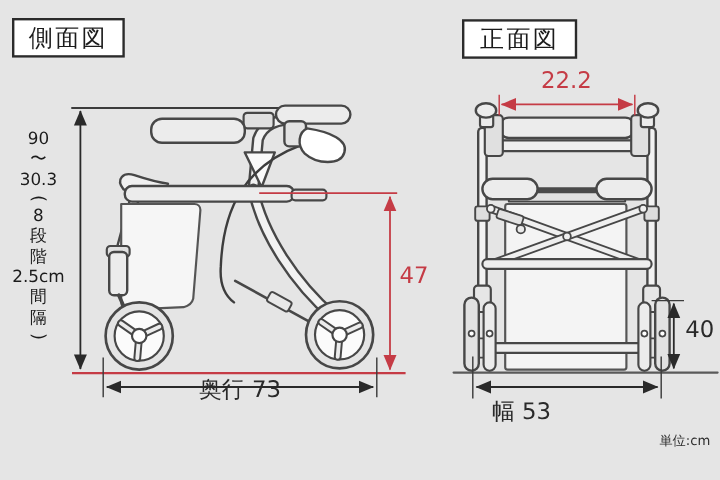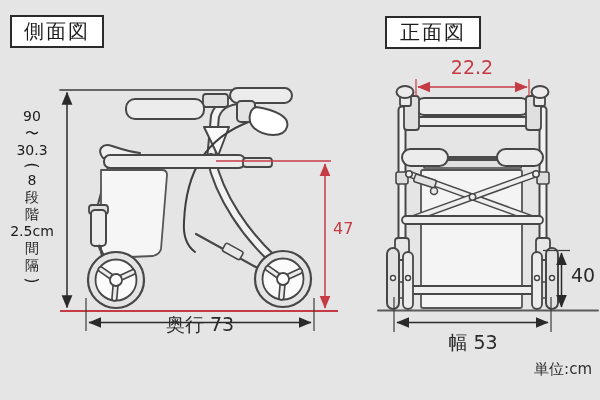--- a/index.html
+++ b/index.html
@@ -17,26 +17,26 @@
   #front-label{left:385px;top:16px;width:92px;height:29px;text-align:center;}
   .vcol{
     position:absolute;left:2px;top:108px;width:60px;
     display:flex;flex-direction:column;align-items:center;
     color:#1b1b1b;
   }
   .vcol span{display:block;font-size:14px;line-height:17px;white-space:nowrap;text-align:center;}
   .vcol span.vparen{transform:rotate(90deg);font-size:15px;line-height:13px;height:13px;}
   .dim{position:absolute;font-size:19px;color:#2a2a2a;white-space:nowrap;}
   .dim.red{color:#c53b45;}
-  #dim-seat-height{left:333px;top:219px;font-size:16px;}
+  #dim-seat-height{left:333px;top:219px;font-size:19px;}
   #dim-depth{left:130px;top:312px;width:140px;text-align:center;}
   #dim-handle-width{left:438px;top:56px;width:68px;text-align:center;}
   #dim-wheel-height{left:571px;top:264px;}
-  #dim-width{left:410px;top:330px;width:126px;text-align:center;}
-  .unit{position:absolute;left:468px;top:360px;width:124px;text-align:right;font-size:15px;color:#2e2e2e;}
+  #dim-width{left:410px;top:330px;width:126px;text-align:left;}
+  .unit{position:absolute;left:468px;top:360px;width:124px;text-align:right;font-size:11px;color:#2e2e2e;}
 </style>
 </head>
 <body>
 
 <div class="stage">
 
   <svg width="600" height="400" viewBox="0 0 600 400">
     <defs>
       <marker id="mb" viewBox="0 0 10 10" refX="9" refY="5" markerWidth="9" markerHeight="9" orient="auto-start-reverse">
         <path d="M0,1 L9.5,5 L0,9 z" fill="#2a2a2a"></path>

